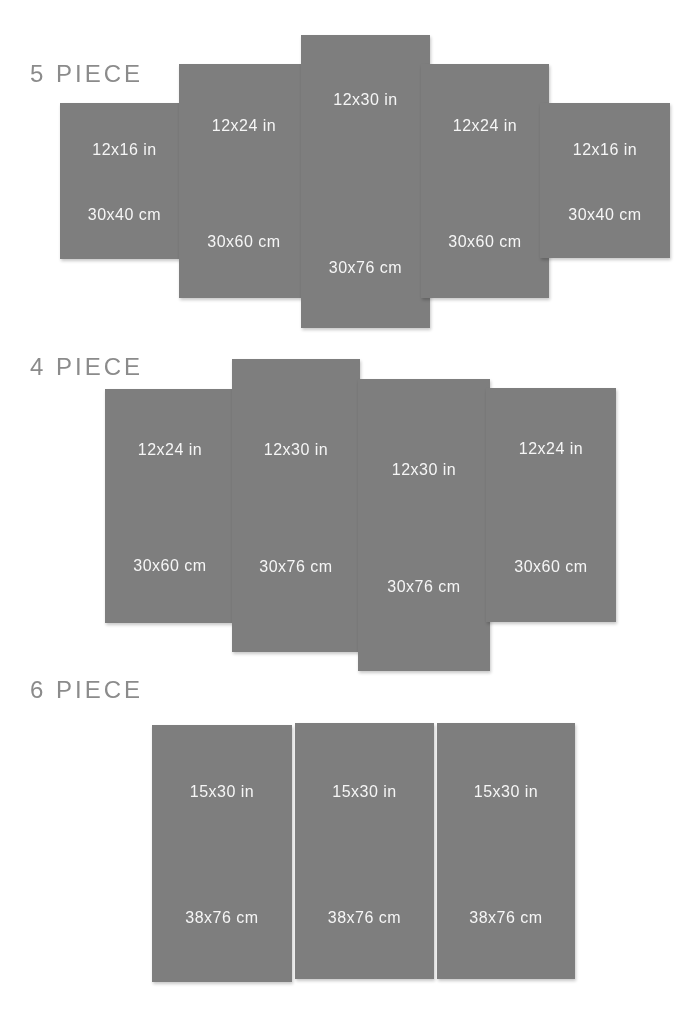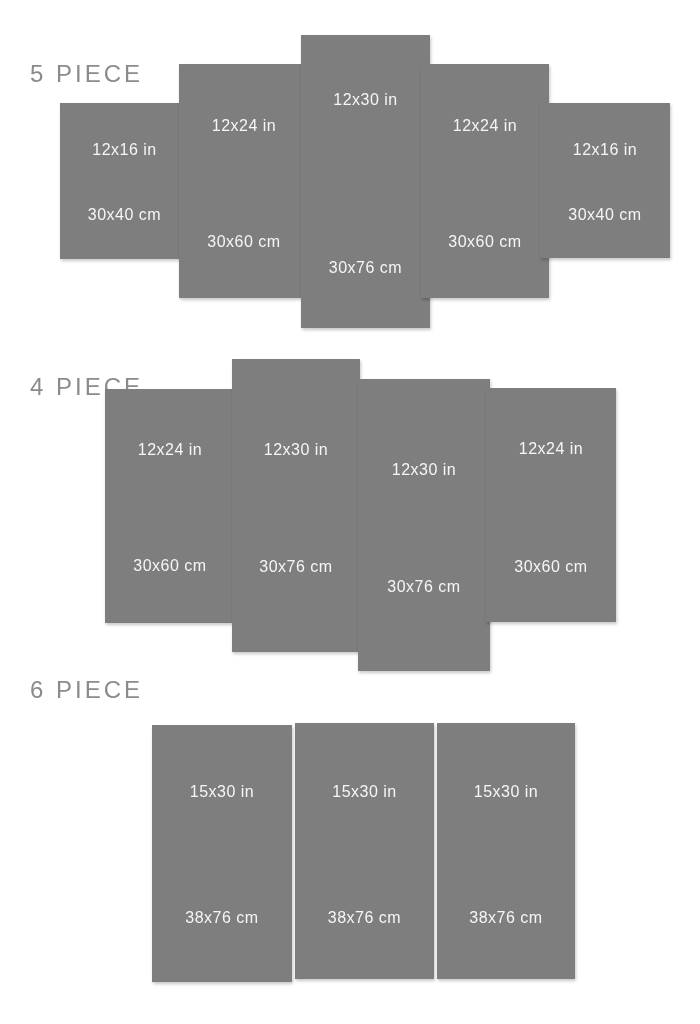--- a/index.html
+++ b/index.html
@@ -63,21 +63,21 @@
   </div>
   <div class="panel" style="left:421px;top:64px;width:116px;height:234px;">
     <span class="dim" style="top:62px;">12x24 in</span>
     <span class="dim" style="top:178px;">30x60 cm</span>
   </div>
   <div class="panel" style="left:540px;top:103px;width:118px;height:155px;">
     <span class="dim" style="top:47px;">12x16 in</span>
     <span class="dim" style="top:112px;">30x40 cm</span>
   </div>
 
-  <div class="section-label" style="top:355px;margin-top:20px;">4 PIECE</div>
+  <div class="section-label" style="top:355px;">4 PIECE</div>
 
   <div class="panel" style="left:105px;top:389px;width:118px;height:234px;">
     <span class="dim" style="top:61px;">12x24 in</span>
     <span class="dim" style="top:177px;">30x60 cm</span>
   </div>
   <div class="panel" style="left:232px;top:359px;width:116px;height:293px;">
     <span class="dim" style="top:91px;">12x30 in</span>
     <span class="dim" style="top:208px;">30x76 cm</span>
   </div>
   <div class="panel" style="left:358px;top:379px;width:120px;height:292px;">

